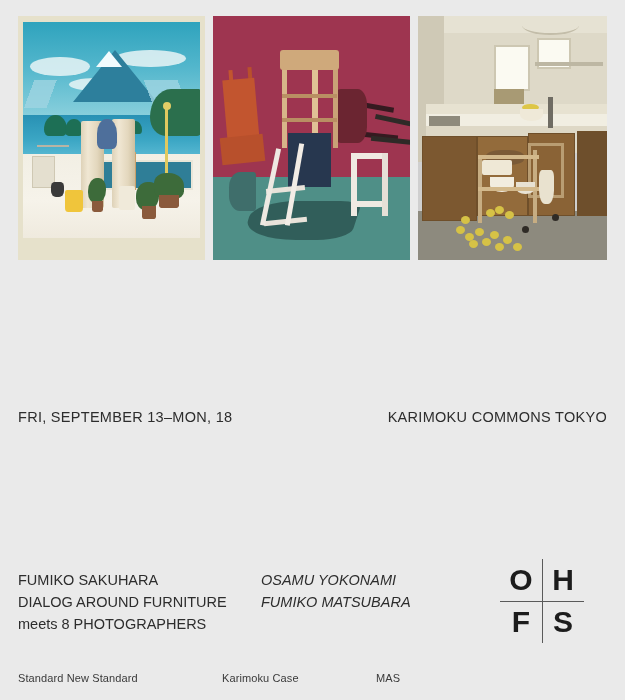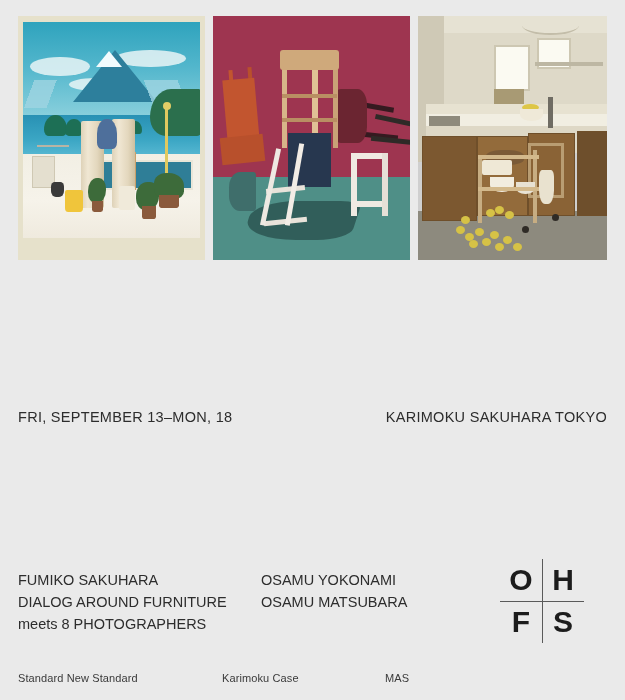--- a/index.html
+++ b/index.html
@@ -415,21 +415,21 @@
     position: absolute;
     left: 18px;
     top: 570px;
     display: flex;
     gap: 0;
     font-size: 14.5px;
     line-height: 1.5;
     color: #2d2d2d;
   }
   .credits .col-title { width: 243px; }
-  .credits .col-names { width: 200px; }
+  .credits .col-names { width: 200px; font-style: italic; }
   .credits div > div { white-space: nowrap; }
 
   
   .logo {
     position: absolute;
     left: 500px;
     top: 559px;
     width: 84px;
     height: 84px;
   }
@@ -473,21 +473,21 @@
     top: 672px;
     width: 625px;
     height: 20px;
     font-size: 11px;
     color: #3a3a3a;
     letter-spacing: .01em;
   }
   .footer span { position: absolute; white-space: nowrap; }
   .f1 { left: 18px; }
   .f2 { left: 222px; }
-  .f3 { left: 385px; }
+  .f3 { left: 376px; }
   .f4 { left: 473px; }
 </style>
 </head>
 <body>
 
 <div class="poster">
 
   <div class="photo-strip">
 
     <div class="photo photo-1">
@@ -609,32 +609,32 @@
         <div class="lemon" style="left:46%; top:80%;"></div>
         <div class="lemon" style="left:50%; top:93%;"></div>
         <div class="lemon" style="left:23%; top:82%;"></div>
       </div>
     </div>
 
   </div>
 
   <div class="row-dates">
     <div class="dates">FRI, SEPTEMBER 13–MON, 18</div>
-    <div class="venue">KARIMOKU SAKUHARA TOKYO</div>
+    <div class="venue">KARIMOKU COMMONS TOKYO</div>
   </div>
 
   <div class="credits">
     <div class="col-title">
       <div>FUMIKO SAKUHARA</div>
       <div>DIALOG AROUND FURNITURE</div>
       <div>meets 8 PHOTOGRAPHERS</div>
     </div>
     <div class="col-names">
       <div>OSAMU YOKONAMI</div>
-      <div>OSAMU MATSUBARA</div>
+      <div>FUMIKO MATSUBARA</div>
     </div>
   </div>
 
   <div class="logo">
     <div class="grid">
       <div class="cell">O</div>
       <div class="cell">H</div>
       <div class="cell">F</div>
       <div class="cell">S</div>
     </div>

